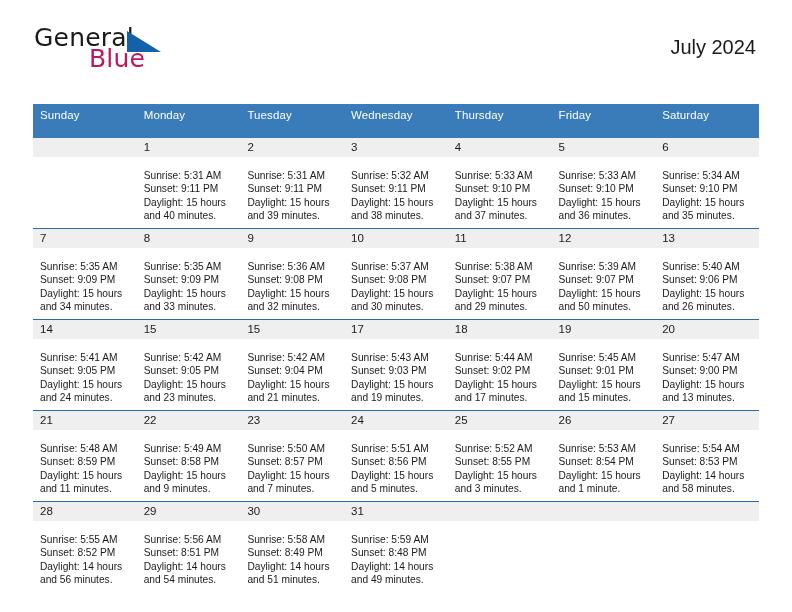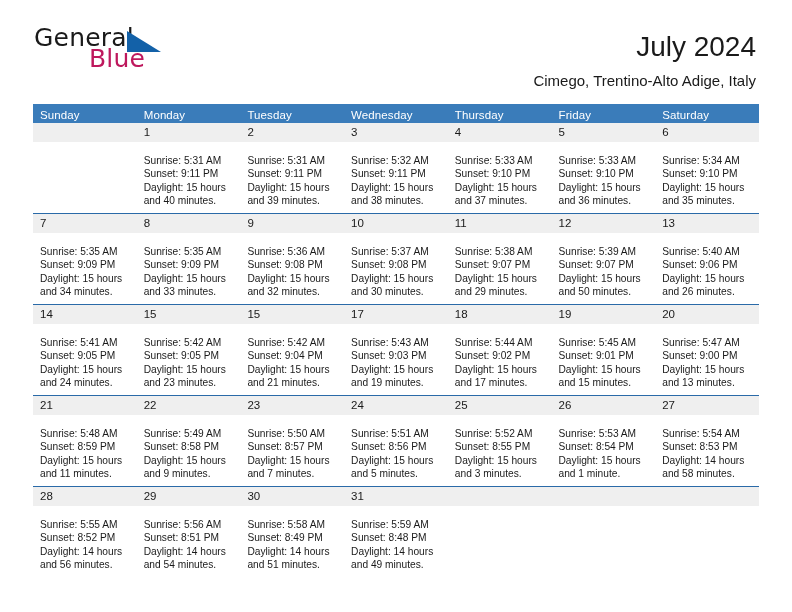--- a/index.html
+++ b/index.html
@@ -69,21 +69,21 @@
     border-top: 21px solid transparent;
   }
 
   .title-block {
     position: absolute;
     right: 36px;
     top: 30px;
     text-align: right;
   }
   .cal-title {
-    font-size: 28px;
+    font-size: 20px;
     font-weight: 400;
     color: #1a1a1a;
     line-height: 34px;
     white-space: nowrap;
   }
   .cal-subtitle {
     margin-top: 8px;
     font-size: 15px;
     font-weight: 400;
     color: #1a1a1a;
@@ -99,21 +99,21 @@
     width: 726px;
     border-collapse: collapse;
     table-layout: fixed;
   }
   .calendar th {
     background: #3a7cba;
     color: #ffffff;
     font-size: 11.5px;
     font-weight: 400;
     text-align: left;
-    padding: 5px 0 2px 7px;
+    padding: 5px 0 17px 7px;
     height: 12px;
     letter-spacing: 0.1px;
   }
   .calendar td {
     vertical-align: top;
     padding: 0;
     height: 90px;
     border-top: 1px solid #2a6aa8;
     background: #ffffff;
   }
@@ -155,21 +155,20 @@
   <div class="header">
 
     <div class="brand">
       <span class="brand-general">General</span>
       <span class="brand-triangle"></span>
       <span class="brand-blue">Blue</span>
     </div>
 
     <div class="title-block">
       <div class="cal-title">July 2024</div>
-      <div class="cal-subtitle">Cimego, Trentino-Alto Adige, Italy</div>
     </div>
 
   </div>
 
   <table class="calendar">
     <thead>
       <tr>
         <th>Sunday</th>
         <th>Monday</th>
         <th>Tuesday</th>

